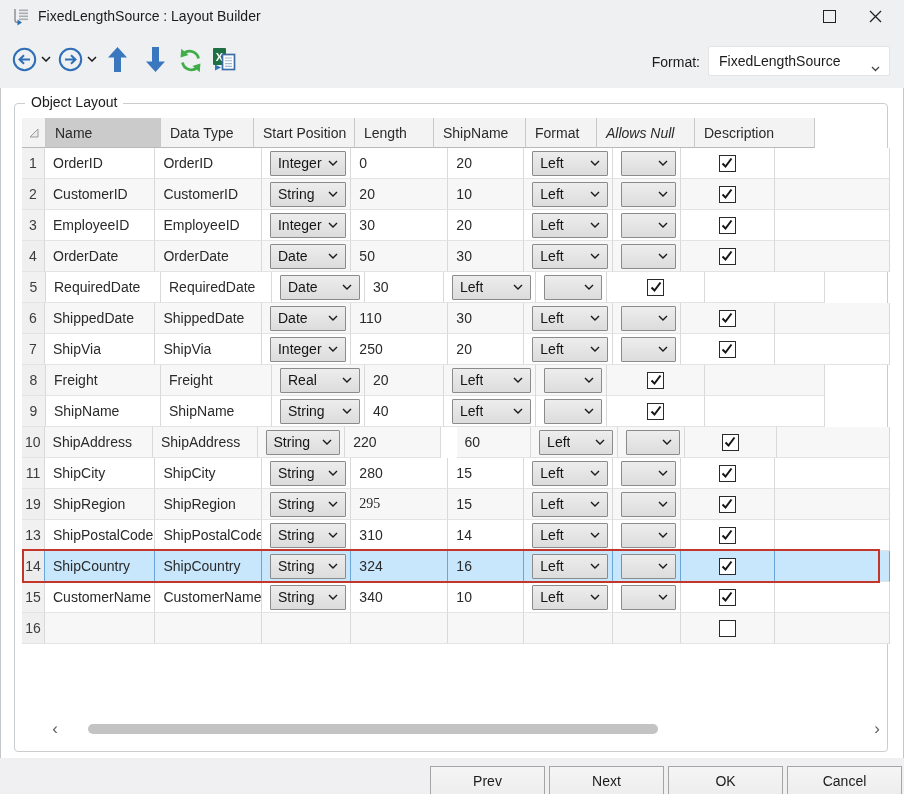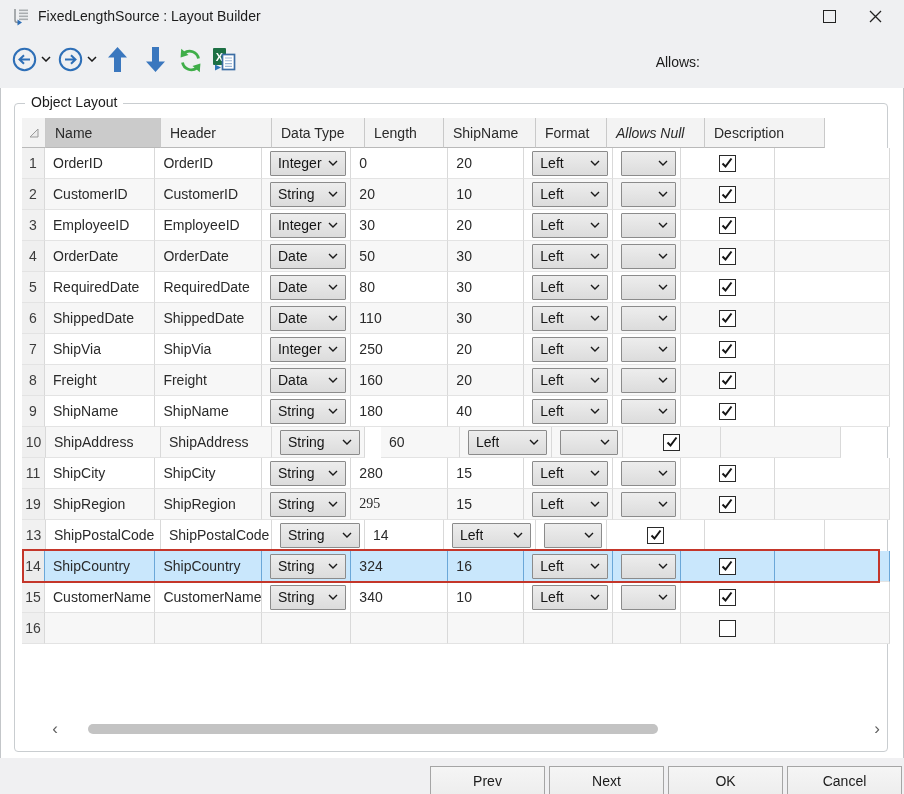--- a/index.html
+++ b/index.html
@@ -159,37 +159,45 @@
   <div class="tb-item" style="left:210px;top:47px;">
     <svg width="27" height="26" viewBox="0 0 27 26">
       <rect x="3" y="1" width="13" height="17" rx="1" fill="#1d7044"></rect>
       <text x="9.5" y="13.5" fill="#ffffff" font-size="11" font-weight="bold" text-anchor="middle" font-family="Liberation Sans, sans-serif">X</text>
       <rect x="12.5" y="7.5" width="12" height="15" fill="#ffffff" stroke="#3c6ea5" stroke-width="1.7"></rect>
       <path d="M15 11 h7 M15 13.8 h7 M15 16.6 h7 M15 19.4 h7" stroke="#9db7d6" stroke-width="1.1"></path>
       <path d="M5 17.5 L11 20.5 L5 23.5 Z" fill="#2e75b6"></path>
     </svg>
   </div>
 
-  <span class="editing-label">Allows:</span>
+  <span class="editing-label">Format:</span>
+  <div class="editing-combo">
+    <span>FixedLengthSource</span>
+    <span class="chev">
+      <svg width="9" height="6" viewBox="0 0 9 6">
+          <path d="M1 1 L4.5 4.5 L8 1" stroke="#444" stroke-width="1.3" fill="none"></path>
+        </svg>
+    </span>
+  </div>
 </div>
 
 <div class="groupbox">
   <span class="group-label">Object Layout</span>
 </div>
 
 <div id="grid">
     <div class="g-header">
       <div class="g-hcell g-corner" style="width: 24px;">
         <svg width="10" height="10" viewBox="0 0 10 10">
           <path d="M9 1 L9 9 L1 9 Z" fill="#ececec" stroke="#9b9b9b" stroke-width="1"></path>
         </svg>
       </div>
       <div class="g-hcell first" style="width: 115px;">Name</div>
-      <div class="g-hcell" style="width: 111px;">Header</div>
       <div class="g-hcell" style="width: 93px;">Data Type</div>
+      <div class="g-hcell" style="width: 101px;">Start Position</div>
       <div class="g-hcell" style="width: 79px;">Length</div>
       <div class="g-hcell" style="width: 92px;">ShipName</div>
       <div class="g-hcell" style="width: 71px;">Format</div>
       <div class="g-hcell" style="width: 98px; font-style: italic;">Allows Null</div>
       <div class="g-hcell" style="width: 120px;">Description</div>
     </div>
     <div class="g-row">
       <div class="g-cell rownum" style="width: 24px;">1</div>
       <div class="g-cell" style="width: 115px;">OrderID</div>
       <div class="g-cell" style="width: 111px;">OrderID</div>
@@ -350,21 +358,20 @@
       <div class="g-cell" style="width: 115px;">RequiredDate</div>
       <div class="g-cell" style="width: 111px;">RequiredDate</div>
       <div class="g-cell" style="width: 93px;">
         <div class="combo">
           <span class="c-label">Date</span>
           <svg width="10" height="6" viewBox="0 0 10 6">
             <path d="M1 1 L5 5 L9 1" stroke="#1a1a1a" stroke-width="1.4" fill="none"></path>
           </svg>
         </div>
       </div>
-      <div class="g-cell" style="width: 101px;">80</div>
       <div class="g-cell" style="width: 79px;">30</div>
       <div class="g-cell" style="width: 92px;">
         <div class="combo">
           <span class="c-label">Left</span>
           <svg width="10" height="6" viewBox="0 0 10 6">
             <path d="M1 1 L5 5 L9 1" stroke="#1a1a1a" stroke-width="1.4" fill="none"></path>
           </svg>
         </div>
       </div>
       <div class="g-cell" style="width: 71px;">
@@ -461,27 +468,26 @@
         </div>
       </div>
       <div class="g-cell" style="width: 120px;"></div>
     </div>
     <div class="g-row alt">
       <div class="g-cell rownum" style="width: 24px;">8</div>
       <div class="g-cell" style="width: 115px;">Freight</div>
       <div class="g-cell" style="width: 111px;">Freight</div>
       <div class="g-cell" style="width: 93px;">
         <div class="combo">
-          <span class="c-label">Data</span>
-          <svg width="10" height="6" viewBox="0 0 10 6">
-            <path d="M1 1 L5 5 L9 1" stroke="#1a1a1a" stroke-width="1.4" fill="none"></path>
-          </svg>
-        </div>
-      </div>
-      <div class="g-cell" style="width: 101px;">160</div>
+          <span class="c-label">Real</span>
+          <svg width="10" height="6" viewBox="0 0 10 6">
+            <path d="M1 1 L5 5 L9 1" stroke="#1a1a1a" stroke-width="1.4" fill="none"></path>
+          </svg>
+        </div>
+      </div>
       <div class="g-cell" style="width: 79px;">20</div>
       <div class="g-cell" style="width: 92px;">
         <div class="combo">
           <span class="c-label">Left</span>
           <svg width="10" height="6" viewBox="0 0 10 6">
             <path d="M1 1 L5 5 L9 1" stroke="#1a1a1a" stroke-width="1.4" fill="none"></path>
           </svg>
         </div>
       </div>
       <div class="g-cell" style="width: 71px;">
@@ -506,21 +512,20 @@
       <div class="g-cell" style="width: 115px;">ShipName</div>
       <div class="g-cell" style="width: 111px;">ShipName</div>
       <div class="g-cell" style="width: 93px;">
         <div class="combo">
           <span class="c-label">String</span>
           <svg width="10" height="6" viewBox="0 0 10 6">
             <path d="M1 1 L5 5 L9 1" stroke="#1a1a1a" stroke-width="1.4" fill="none"></path>
           </svg>
         </div>
       </div>
-      <div class="g-cell" style="width: 101px;">180</div>
       <div class="g-cell" style="width: 79px;">40</div>
       <div class="g-cell" style="width: 92px;">
         <div class="combo">
           <span class="c-label">Left</span>
           <svg width="10" height="6" viewBox="0 0 10 6">
             <path d="M1 1 L5 5 L9 1" stroke="#1a1a1a" stroke-width="1.4" fill="none"></path>
           </svg>
         </div>
       </div>
       <div class="g-cell" style="width: 71px;">
@@ -545,20 +550,21 @@
       <div class="g-cell" style="width: 115px;">ShipAddress</div>
       <div class="g-cell" style="width: 111px;">ShipAddress</div>
       <div class="g-cell" style="width: 93px;">
         <div class="combo">
           <span class="c-label">String</span>
           <svg width="10" height="6" viewBox="0 0 10 6">
             <path d="M1 1 L5 5 L9 1" stroke="#1a1a1a" stroke-width="1.4" fill="none"></path>
           </svg>
         </div>
       </div>
+      <div class="g-cell" style="width: 101px;">220</div>
       <div class="g-cell" style="width: 79px; margin-left: 16px;">60</div>
       <div class="g-cell" style="width: 92px;">
         <div class="combo">
           <span class="c-label">Left</span>
           <svg width="10" height="6" viewBox="0 0 10 6">
             <path d="M1 1 L5 5 L9 1" stroke="#1a1a1a" stroke-width="1.4" fill="none"></path>
           </svg>
         </div>
       </div>
       <div class="g-cell" style="width: 71px;">
@@ -661,20 +667,21 @@
       <div class="g-cell" style="width: 115px;">ShipPostalCode</div>
       <div class="g-cell" style="width: 111px;">ShipPostalCode</div>
       <div class="g-cell" style="width: 93px;">
         <div class="combo">
           <span class="c-label">String</span>
           <svg width="10" height="6" viewBox="0 0 10 6">
             <path d="M1 1 L5 5 L9 1" stroke="#1a1a1a" stroke-width="1.4" fill="none"></path>
           </svg>
         </div>
       </div>
+      <div class="g-cell" style="width: 101px;">310</div>
       <div class="g-cell" style="width: 79px;">14</div>
       <div class="g-cell" style="width: 92px;">
         <div class="combo">
           <span class="c-label">Left</span>
           <svg width="10" height="6" viewBox="0 0 10 6">
             <path d="M1 1 L5 5 L9 1" stroke="#1a1a1a" stroke-width="1.4" fill="none"></path>
           </svg>
         </div>
       </div>
       <div class="g-cell" style="width: 71px;">

